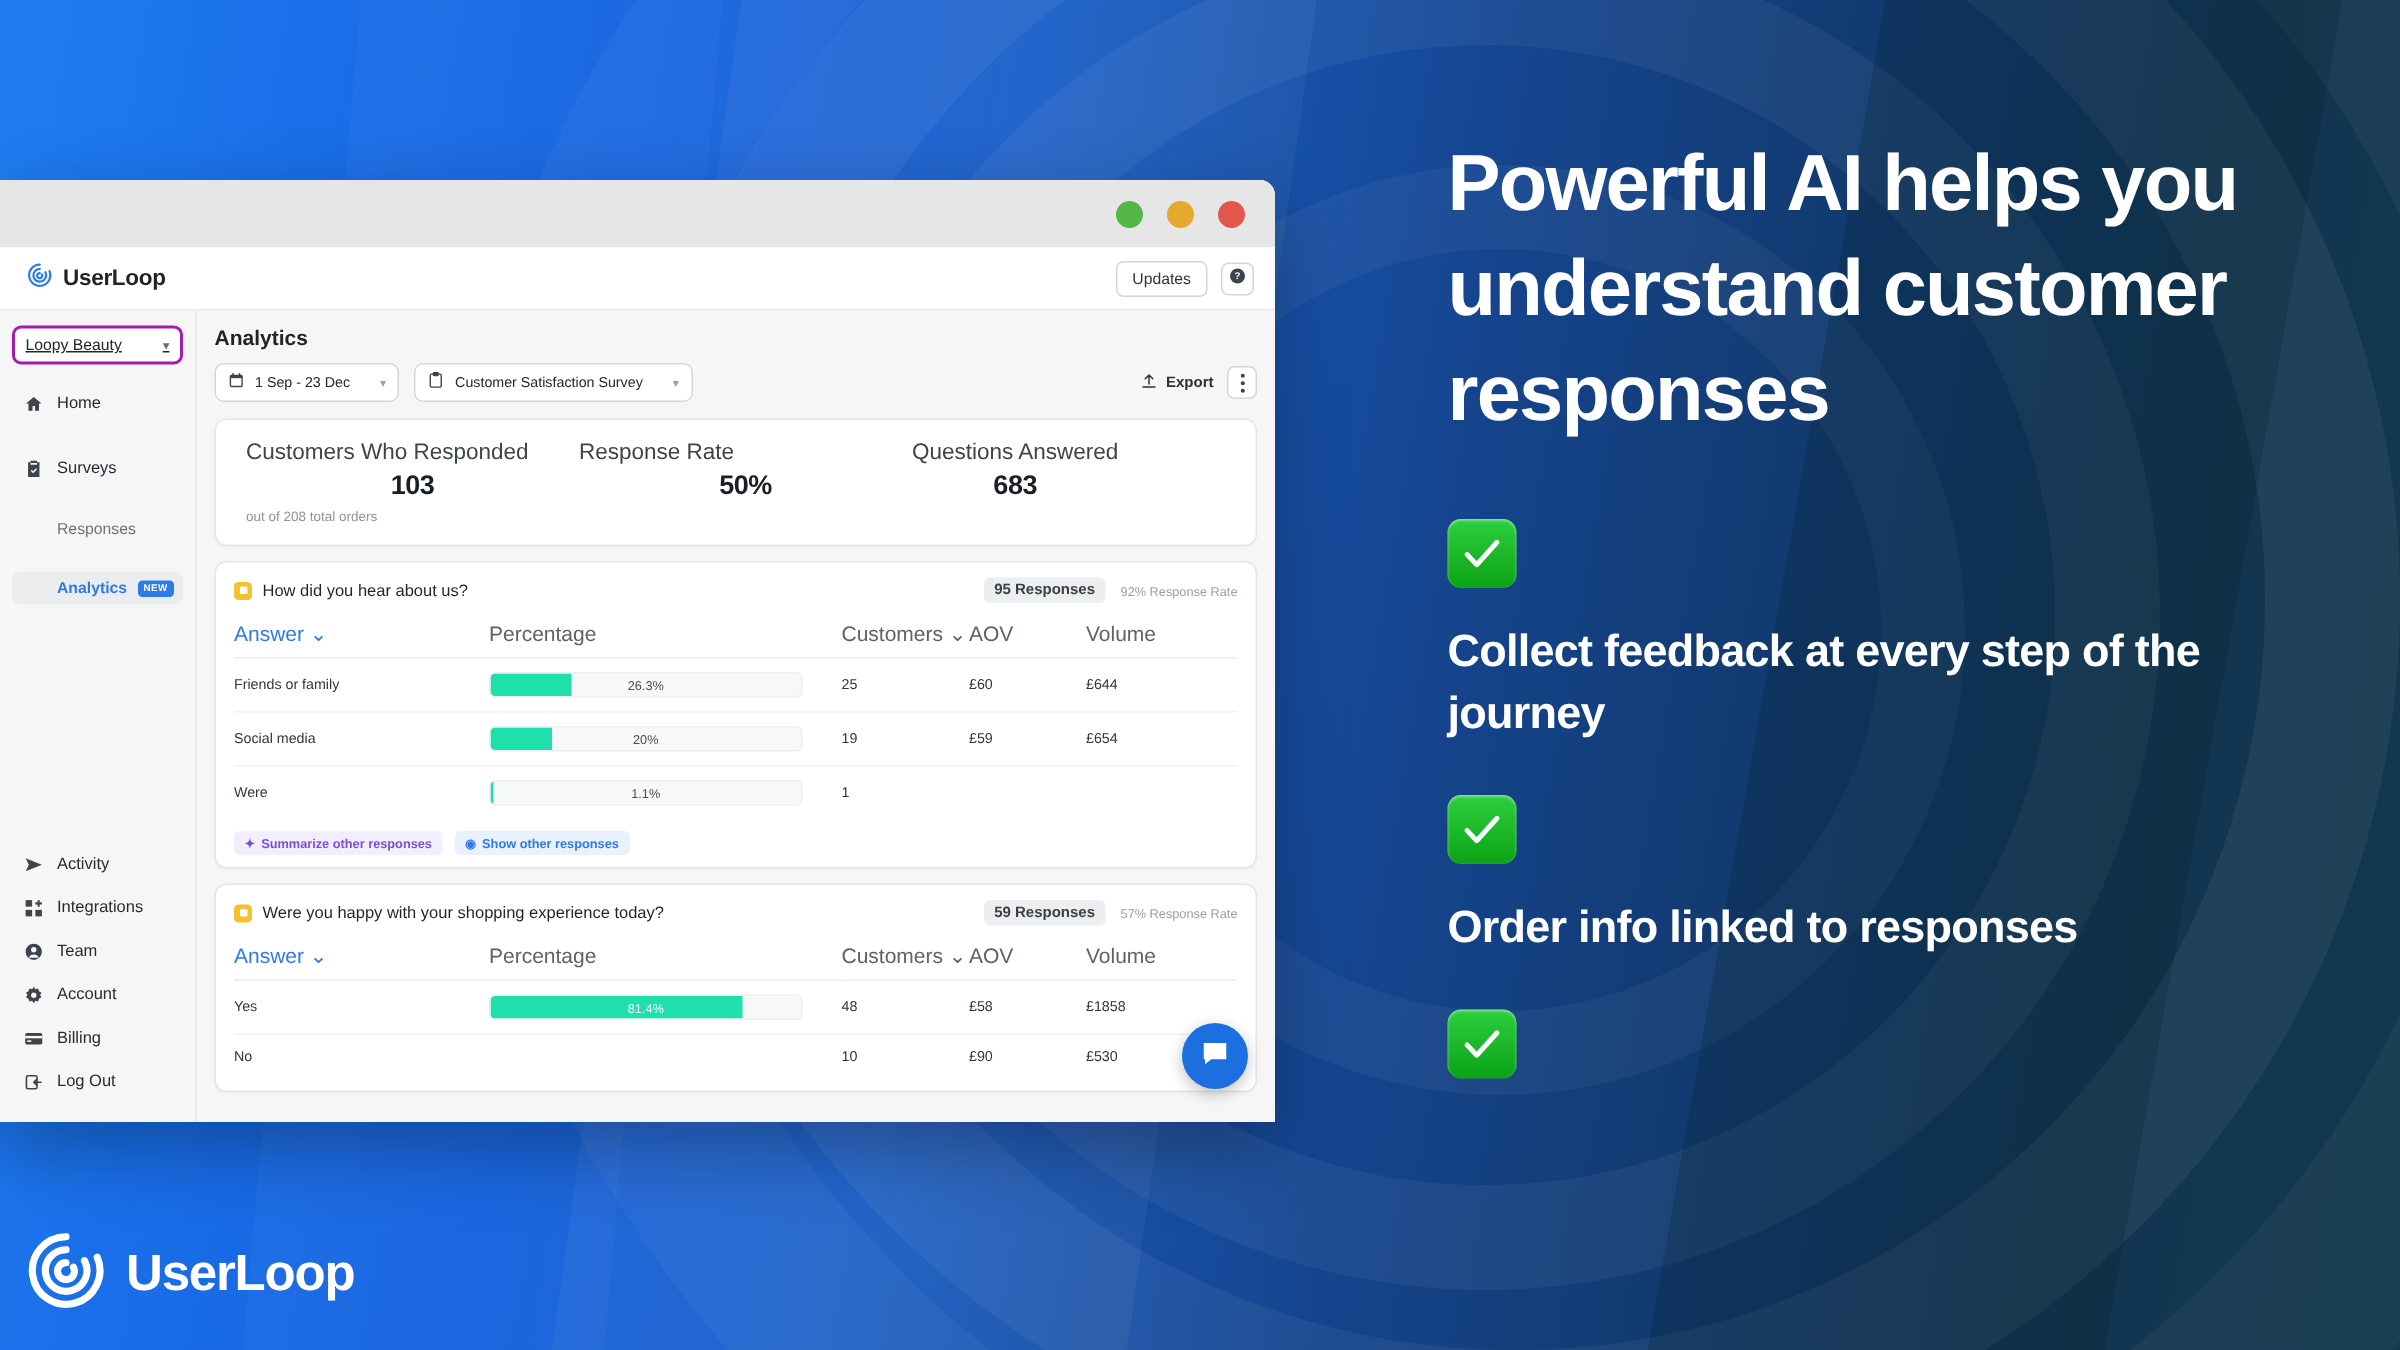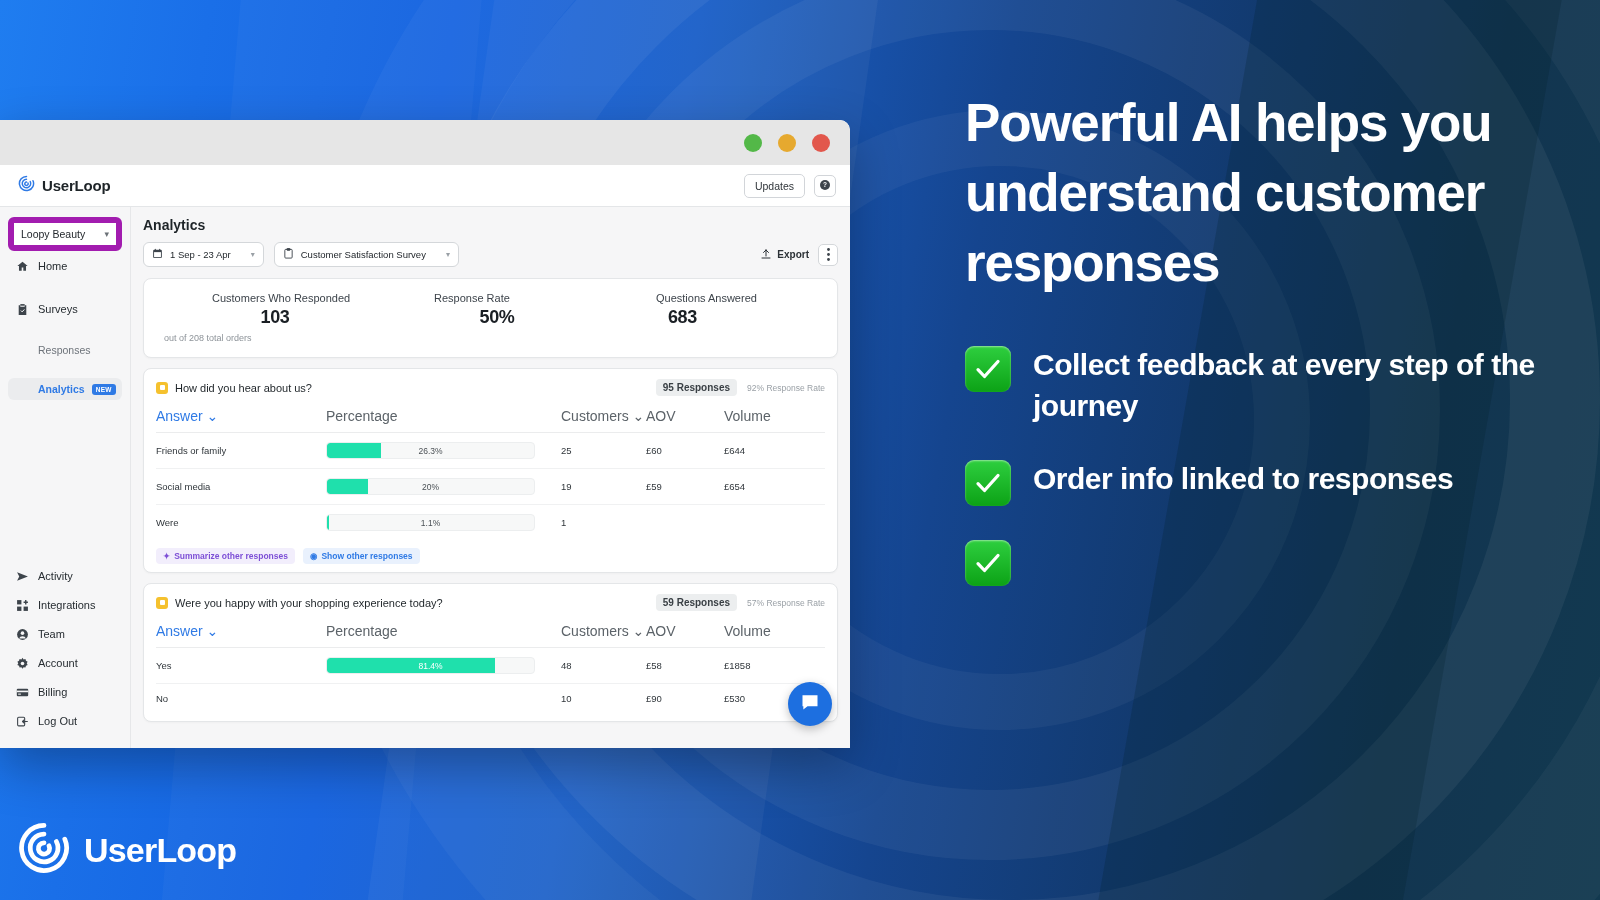--- a/index.html
+++ b/index.html
@@ -95,23 +95,23 @@
 
   
   .sidebar {
     width: 131px; background: #f6f6f7;
     border-right: 1px solid #e6e7e9;
     padding: 10px 8px 8px 8px;
     display: flex; flex-direction: column;
   }
   .store-select {
     display: flex; align-items: center;
-    border: 6px solid #a21caf; border-radius: 6px;
+    border: 2px solid #a21caf; border-radius: 6px;
     background: #fff; padding: 5px 7px;
-    font-size: 10.5px; color: #23282d; margin-bottom: 2px;
+    font-size: 10.5px; color: #23282d; margin-bottom: 13px; text-decoration: underline;
   }
   .store-select .chev { margin-left: auto; color: #6b7177; font-size: 9px; }
   .nav { display: flex; flex-direction: column; gap: 17px; }
   .nav-item {
     display: flex; align-items: center; gap: 9px;
     padding: 6px 7px; border-radius: 6px;
     font-size: 11px; color: #262c31; font-weight: 500;
   }
   .nav-item .ico { width: 14px; height: 14px; flex: 0 0 14px; display: flex; align-items: center; justify-content: center; }
   .nav-sub {
@@ -141,21 +141,21 @@
 
   
   .kpi-card {
     background: #fff; border: 1px solid #e4e6e8; border-radius: 8px;
     padding: 13px 20px 14px 20px; display: flex; margin-bottom: 10px;
     box-shadow: 0 1px 2px rgba(0,0,0,0.03);
   }
   .kpi { flex: 0 0 auto; }
   .kpi:nth-child(1) { width: 222px; }
   .kpi:nth-child(2) { width: 222px; }
-  .kpi-label { font-size: 11px; color: #3d444b; margin-bottom: 3px; margin-left: 48px; }
+  .kpi-label { font-size: 15px; color: #3d444b; margin-bottom: 3px; }
   .kpi-value { font-size: 18px; font-weight: 700; color: #1a1f24; letter-spacing: -0.3px; text-align: center; }
   .kpi-sub { font-size: 9px; color: #8d9399; margin-top: 5px; }
 
   
   .qcard {
     background: #fff; border: 1px solid #e4e6e8; border-radius: 8px;
     padding: 10px 12px 8px 12px; margin-bottom: 10px;
     box-shadow: 0 1px 2px rgba(0,0,0,0.03);
   }
   .qhead { display: flex; align-items: center; margin-bottom: 8px; }
@@ -218,21 +218,21 @@
     display: flex; align-items: center; justify-content: center;
   }
 
   
   .promo { position: absolute; left: 965px; top: 88px; width: 610px; }
   .promo h1 {
     color: #fff; font-size: 53px; line-height: 1.32;
     font-weight: 700; letter-spacing: -1.2px;
   }
   .bullets { margin-top: 46px; display: flex; flex-direction: column; gap: 32px; }
-  .bullet { display: flex; gap: 22px; align-items: flex-start; }
+  .bullet { display: flex; gap: 22px; align-items: flex-start; flex-direction: column; }
   .check {
     flex: 0 0 auto; width: 46px; height: 46px; border-radius: 9px;
     background: linear-gradient(180deg, #2ecf3f 0%, #0ca216 100%);
     display: flex; align-items: center; justify-content: center;
     box-shadow: inset 0 1px 2px rgba(255,255,255,0.5);
     margin-top: 2px;
   }
   .bullet-text {
     color: #fff; font-size: 30px; font-weight: 700;
     line-height: 1.37; letter-spacing: -0.5px;
@@ -391,21 +391,21 @@
       <div class="filters">
         <div class="filter">
           <span>
             <svg width="11" height="11" viewBox="0 0 24 24" fill="#3d444b">
                 <rect x="2.5" y="4" width="19" height="18" rx="2.5"></rect>
                 <rect x="4.5" y="9" width="15" height="11" fill="#fff"></rect>
                 <rect x="6" y="1.5" width="2.4" height="4" rx="1"></rect>
                 <rect x="15.6" y="1.5" width="2.4" height="4" rx="1"></rect>
               </svg>
           </span>
-          <span>1 Sep - 23 Apr</span>
+          <span>1 Sep - 23 Dec</span>
           <span class="chev">▾</span>
         </div>
         <div class="filter">
           <span>
             <svg width="11" height="11" viewBox="0 0 24 24" fill="none" stroke="#3d444b" stroke-width="2">
                 <rect x="4" y="3" width="16" height="19" rx="2"></rect>
                 <rect x="8.5" y="1" width="7" height="4" rx="1" fill="#3d444b"></rect>
               </svg>
           </span>
           <span>Customer Satisfaction Survey</span>

